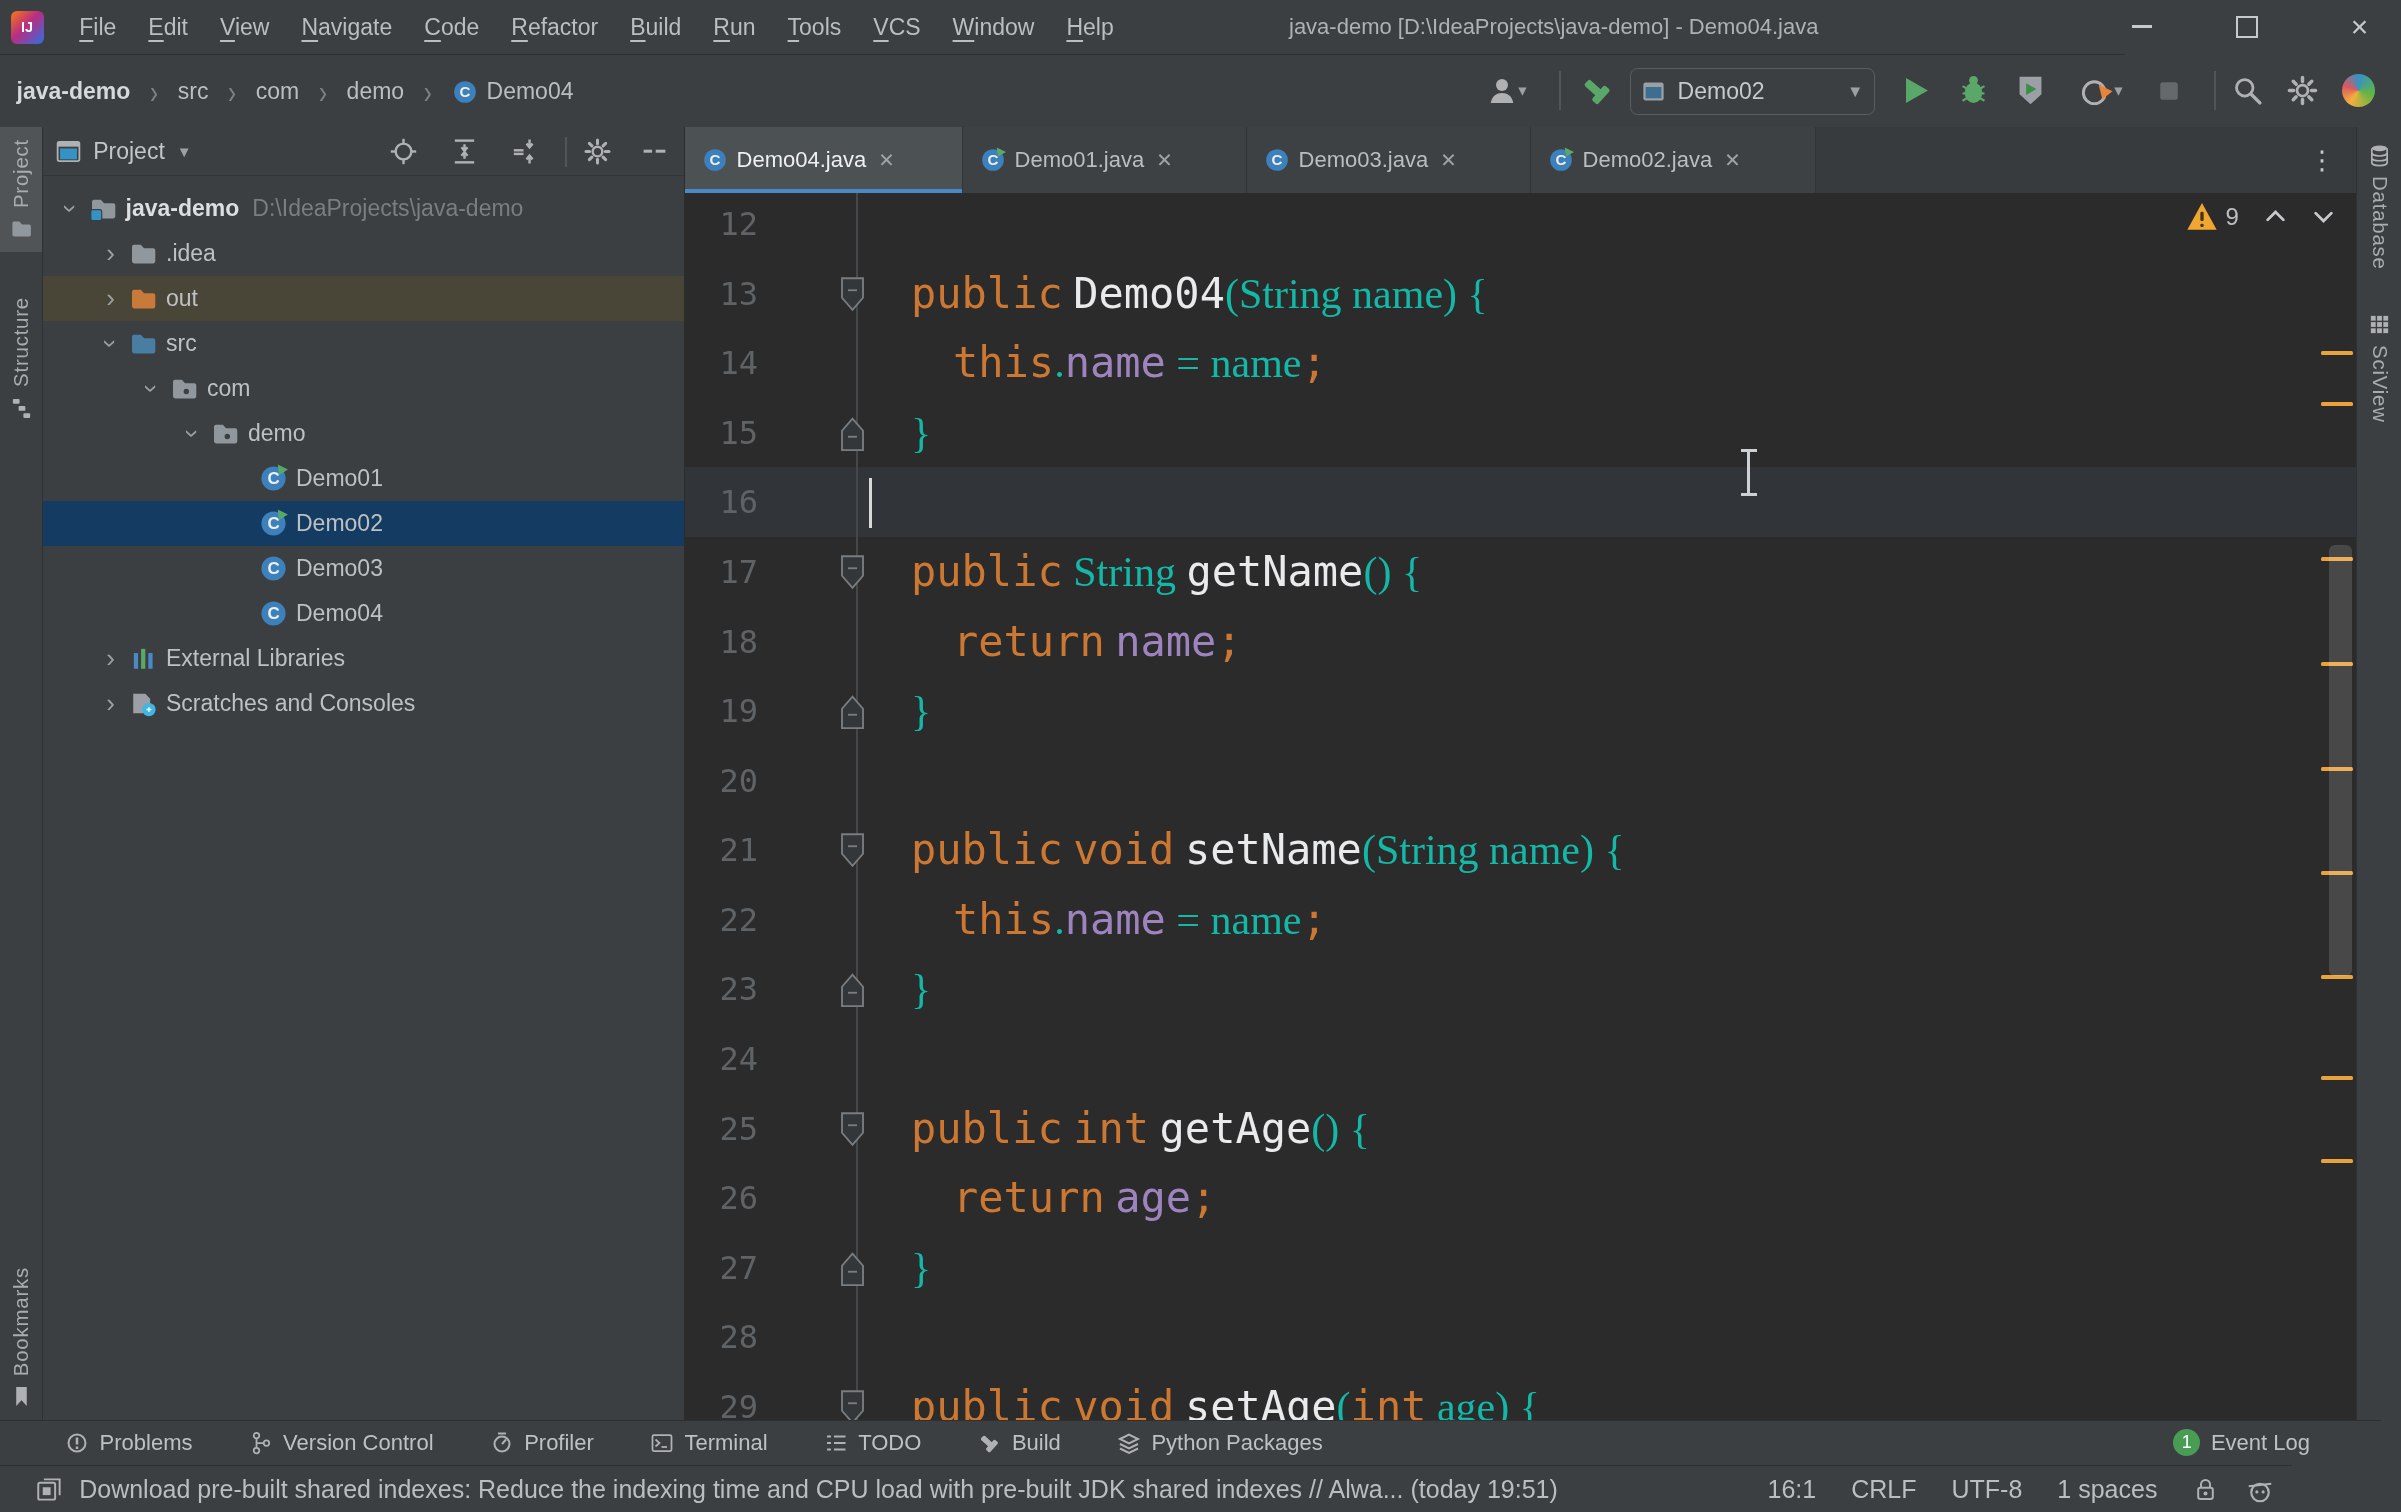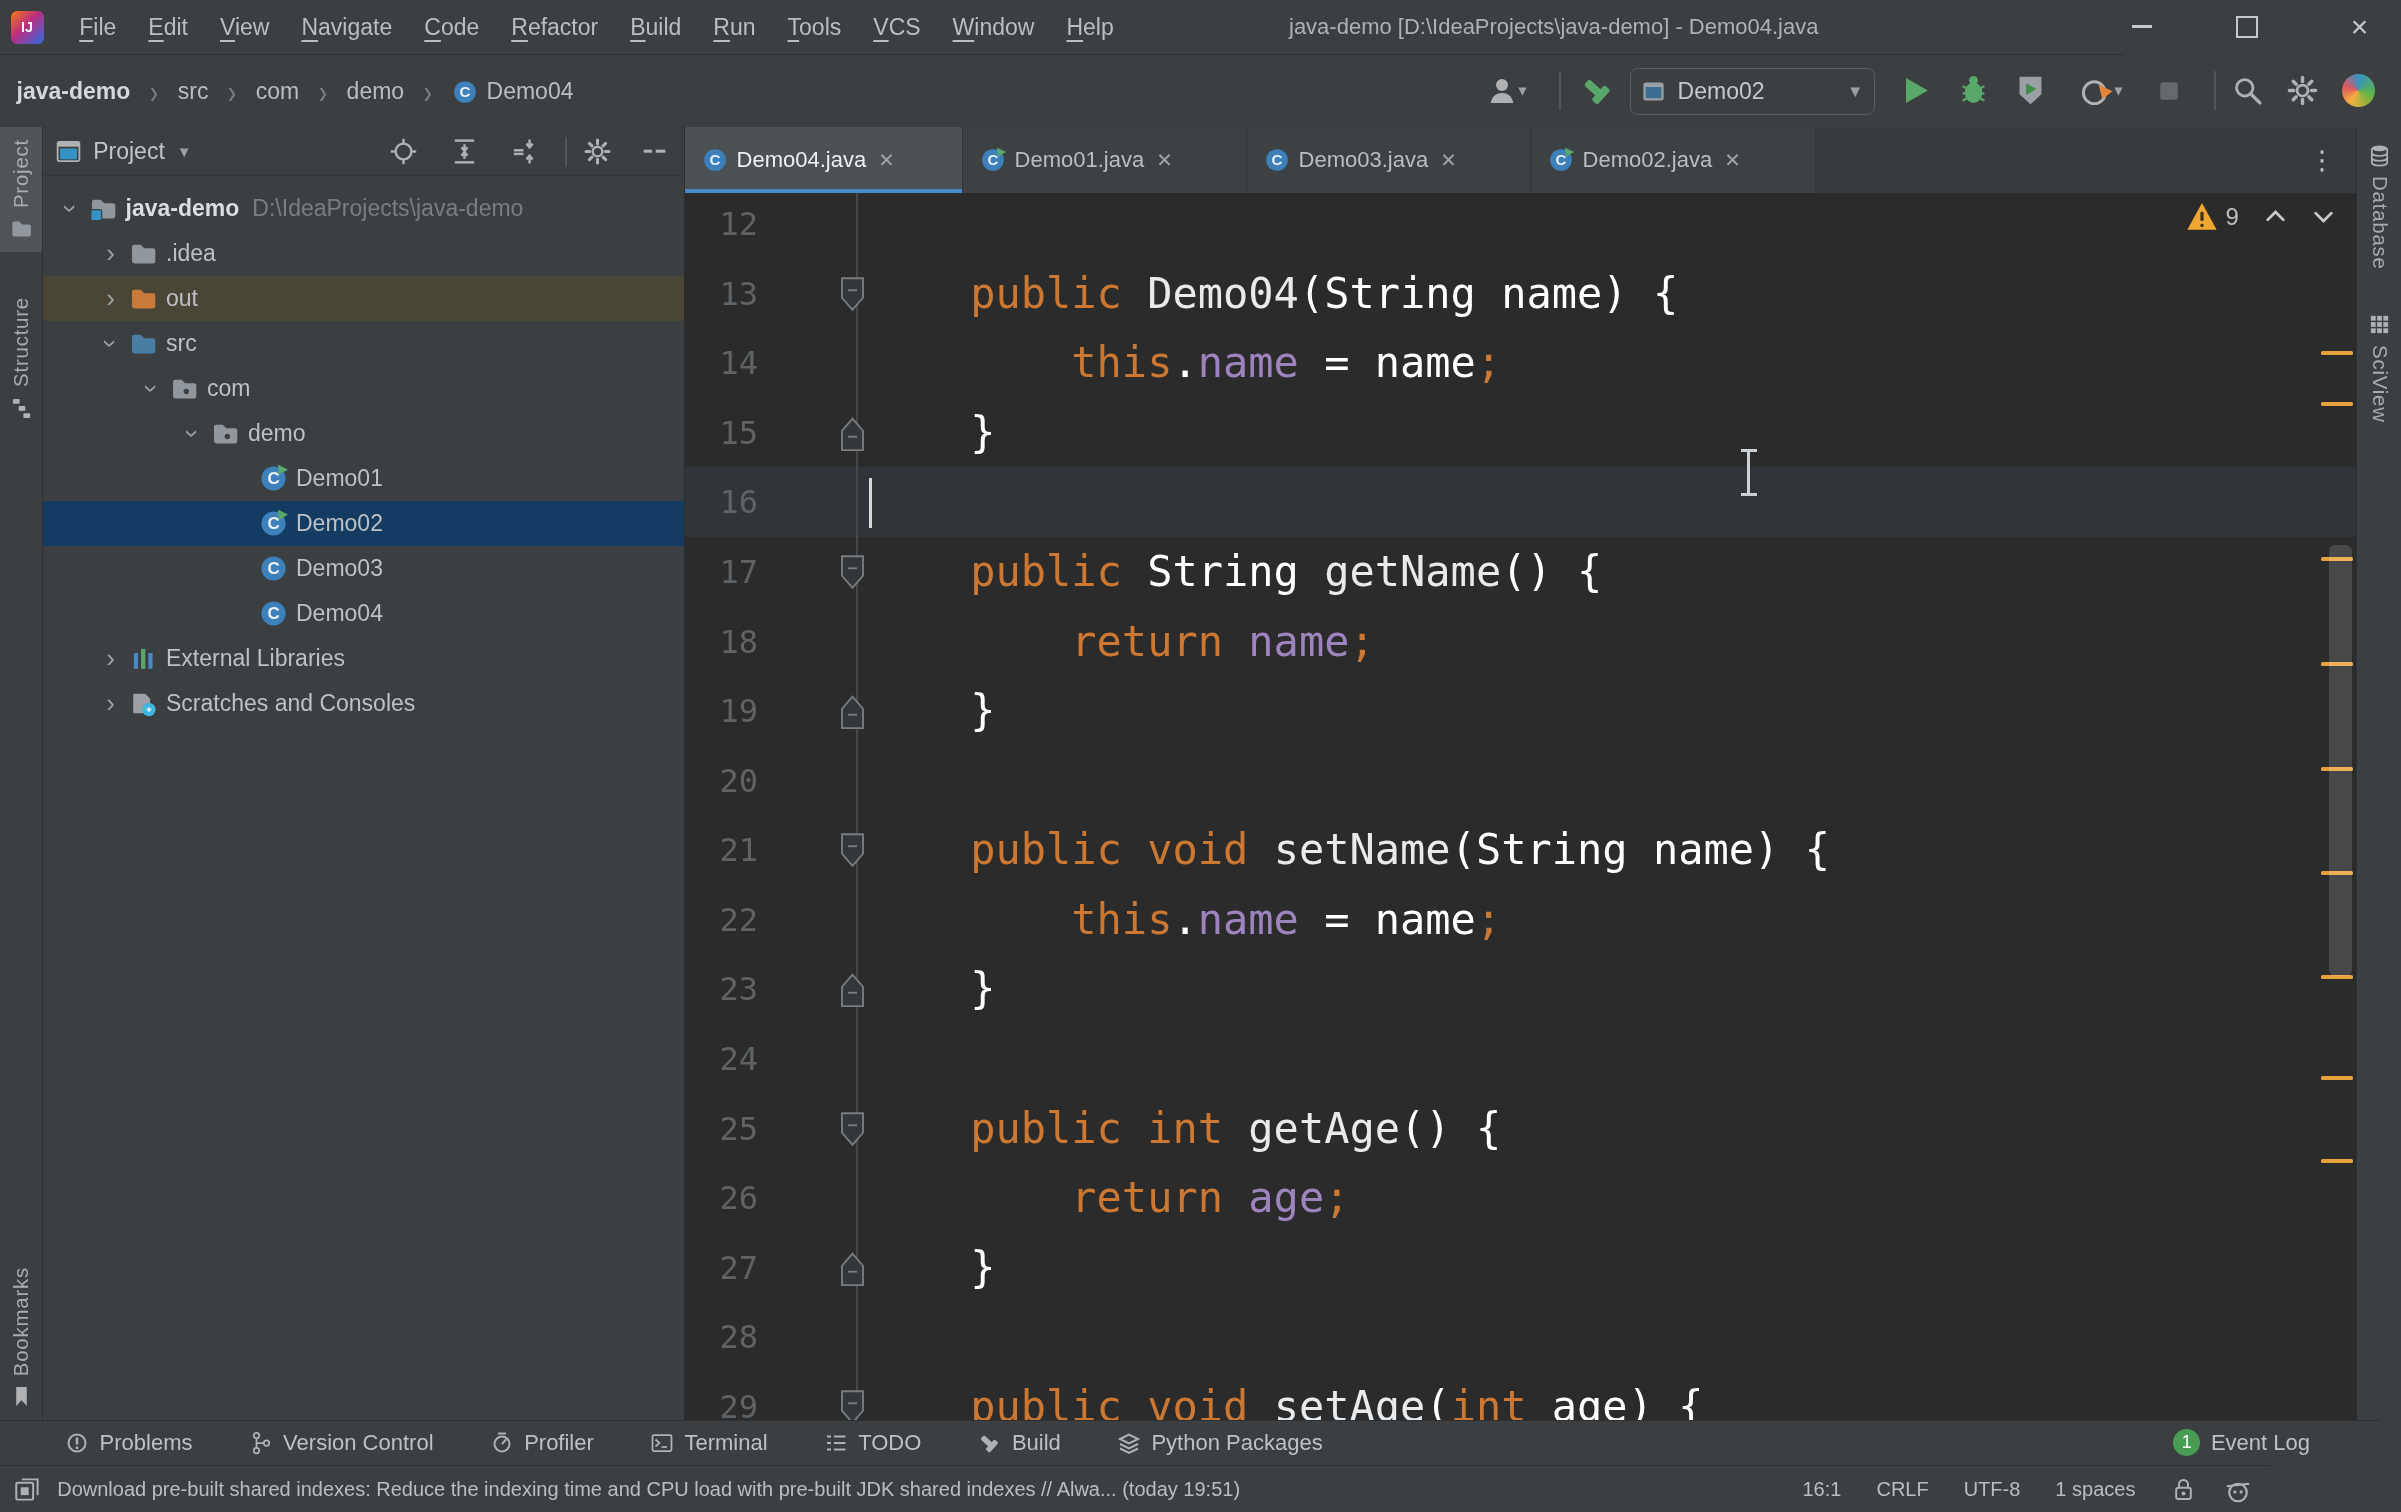--- a/index.html
+++ b/index.html
@@ -78,42 +78,42 @@
 
   #editor-area{position:absolute;left:0;top:66px;right:0;bottom:0;background:#2B2B2B;overflow:hidden;}
   #cur-line{position:absolute;left:0;top:274px;height:70px;width:100%;background:#313539;}
   #gutter-line{position:absolute;left:171px;top:0;bottom:0;width:1.5px;background:#45484A;}
   .code-line{position:absolute;left:0;width:100%;height:70px;}
   .code-line .ln{position:absolute;left:0;top:0;width:73px;text-align:right;font-family:"DejaVu Sans Mono",monospace;
                  font-size:32px;line-height:70px;color:#5F6366;}
   .code-line .ctext{position:absolute;left:184px;top:0;white-space:pre;font-family:"DejaVu Sans Mono",monospace;
                     font-size:42px;line-height:70px;}
   .fold{position:absolute;left:151px;top:16.6px;}
-  .seg-k{color:#CC7832;} .seg-p{color:#ffffff;} .seg-d{color:#E8EAEC;} .seg-f{color:#9E84BE;} .seg-s{color:#CC7832;}
+  .seg-k{color:#CC7832;} .seg-p{color:#14b8a6;font-family:Liberation Serif, serif;} .seg-d{color:#E8EAEC;} .seg-f{color:#9E84BE;} .seg-s{color:#CC7832;}
   #caret{position:absolute;left:184px;top:285px;width:3px;height:50px;background:#D8D8D8;}
   #inspections{position:absolute;top:7.6px;left:1501px;display:flex;align-items:center;}
   #inspections .cnt{font-size:24px;color:#BBBEC0;margin:0 23px 0 7.6px;}
   .stripe-mark{position:absolute;right:3px;width:32px;height:3.8px;background:#E8A33D;border-radius:1.5px;}
   #scroll-thumb{position:absolute;right:4.5px;top:352px;width:23px;height:431px;background:rgba(255,255,255,0.14);border-radius:6px;}
   
   #ibeam{position:absolute;left:1051px;top:256px;width:26px;height:47px;}
   #ibeam .stem{position:absolute;left:11.3px;top:3px;width:3px;height:41px;background:#CDD1D4;}
   #ibeam .s1,#ibeam .s2{position:absolute;left:4.5px;width:16.6px;height:3px;background:#CDD1D4;}
   #ibeam .s1{top:0;} #ibeam .s2{bottom:0;}
 
   
   #toolwindow-bar{position:absolute;left:0;top:1420px;width:2381px;height:44px;background:#3C3F41;
                   border-top:1.5px solid #2E3133;display:flex;align-items:center;padding-left:65px;box-sizing:border-box;}
   .tw-btn{display:flex;align-items:center;margin-right:56px;font-size:22px;color:#BEC1C3;}
   .tw-btn .ico{margin-right:10.6px;display:flex;}
   #event-log{margin-left:auto;margin-right:71px;display:flex;align-items:center;font-size:22px;color:#BEC1C3;}
   #event-badge{width:27px;height:27px;border-radius:50%;background:#499C54;color:#fff;display:flex;align-items:center;
                justify-content:center;font-size:18px;margin-right:10.6px;}
   #statusbar{position:absolute;left:0;top:1465px;width:2270px;height:47px;background:#3C3F41;
-             border-top:1.5px solid #2E3133;display:flex;align-items:center;font-size:20px;color:#BBBEC0;}
+             border-top:1.5px solid #2E3133;display:flex;align-items:center;font-size:25px;color:#BBBEC0;padding-left:22px;}
   #sb-switcher{margin-left:13.6px;display:flex;}
   #sb-message{margin-left:16.6px;}
   #sb-right{margin-left:auto;display:flex;align-items:center;}
   .sb-item{margin-right:35px;}
 </style>
 </head>
 <body>
 
 <div id="titlebar">
   <div id="logo">IJ</div>

